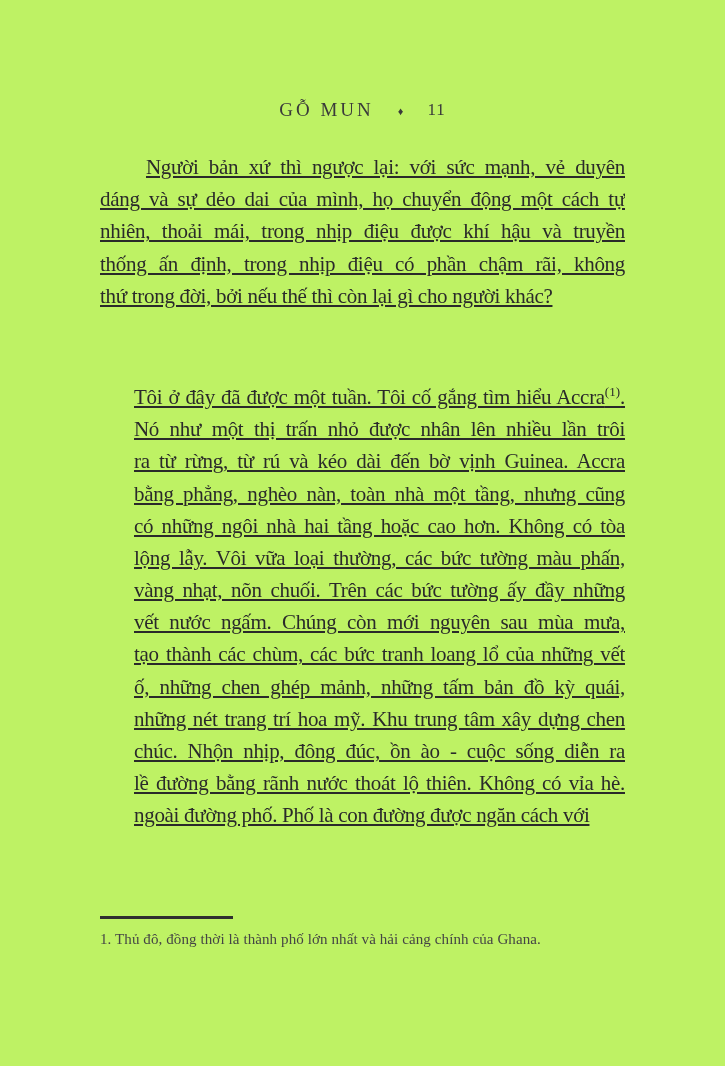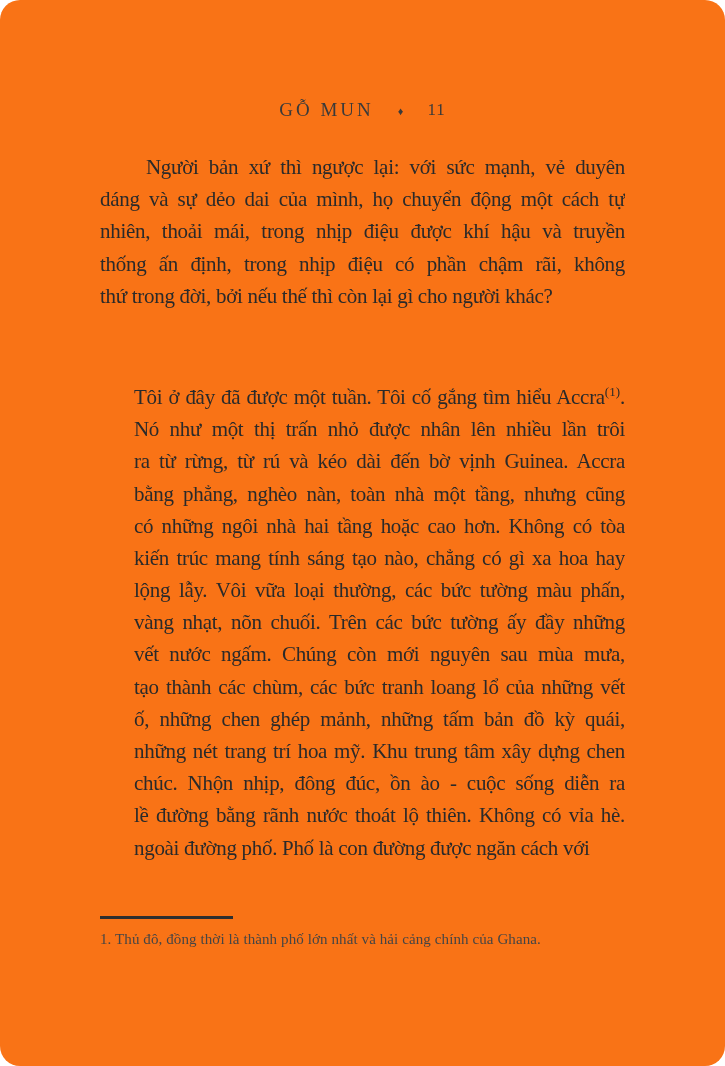--- a/index.html
+++ b/index.html
@@ -4,26 +4,25 @@
 <style>
   html, body {
     margin: 0;
     padding: 0;
     background: #ffffff;
   }
   .page {
     position: relative;
     width: 725px;
     height: 1066px;
-    background: #f97316;
+    background: #bef264;
     font-family: "Liberation Serif", "DejaVu Serif", serif;
     color: #2a2a2a;
     overflow: hidden;
     box-sizing: border-box;
-    border-radius: 20px;
   }
   
   .running-header {
     position: absolute;
     top: 99px;
     left: 0;
     right: 0;
     display: flex;
     justify-content: center;
     align-items: center;
@@ -55,20 +54,21 @@
     letter-spacing: -0.3px;
     color: #2a2a2a;
   }
   .para .line {
     line-height: 32.2px;
     height: 32.2px;
     text-align: justify;
     text-align-last: justify;
     white-space: normal;
     overflow: hidden;
+    text-decoration: underline;
   }
   .para .line:last-child {
     text-align-last: left;
   }
   .para.indent-first .line:first-child {
     text-indent: 46px;
   }
   .para + .para {
     margin-top: 69px;
     margin-left: 34px;
@@ -118,21 +118,20 @@
         <div class="line">nhiên, thoải mái, trong nhịp điệu được khí hậu và truyền</div>
         <div class="line">thống ấn định, trong nhịp điệu có phần chậm rãi, không</div>
         <div class="line">thứ trong đời, bởi nếu thế thì còn lại gì cho người khác?</div>
       </div>
     <div class="para">
         <div class="line">Tôi ở đây đã được một tuần. Tôi cố gắng tìm hiểu Accra<sup>(1)</sup>.</div>
         <div class="line">Nó như một thị trấn nhỏ được nhân lên nhiều lần trôi</div>
         <div class="line">ra từ rừng, từ rú và kéo dài đến bờ vịnh Guinea. Accra</div>
         <div class="line">bằng phẳng, nghèo nàn, toàn nhà một tầng, nhưng cũng</div>
         <div class="line">có những ngôi nhà hai tầng hoặc cao hơn. Không có tòa</div>
-        <div class="line">kiến trúc mang tính sáng tạo nào, chẳng có gì xa hoa hay</div>
         <div class="line">lộng lẫy. Vôi vữa loại thường, các bức tường màu phấn,</div>
         <div class="line">vàng nhạt, nõn chuối. Trên các bức tường ấy đầy những</div>
         <div class="line">vết nước ngấm. Chúng còn mới nguyên sau mùa mưa,</div>
         <div class="line">tạo thành các chùm, các bức tranh loang lổ của những vết</div>
         <div class="line">ố, những chen ghép mảnh, những tấm bản đồ kỳ quái,</div>
         <div class="line">những nét trang trí hoa mỹ. Khu trung tâm xây dựng chen</div>
         <div class="line">chúc. Nhộn nhịp, đông đúc, ồn ào - cuộc sống diễn ra</div>
         <div class="line">lề đường bằng rãnh nước thoát lộ thiên. Không có vỉa hè.</div>
         <div class="line">ngoài đường phố. Phố là con đường được ngăn cách với</div>
       </div>

